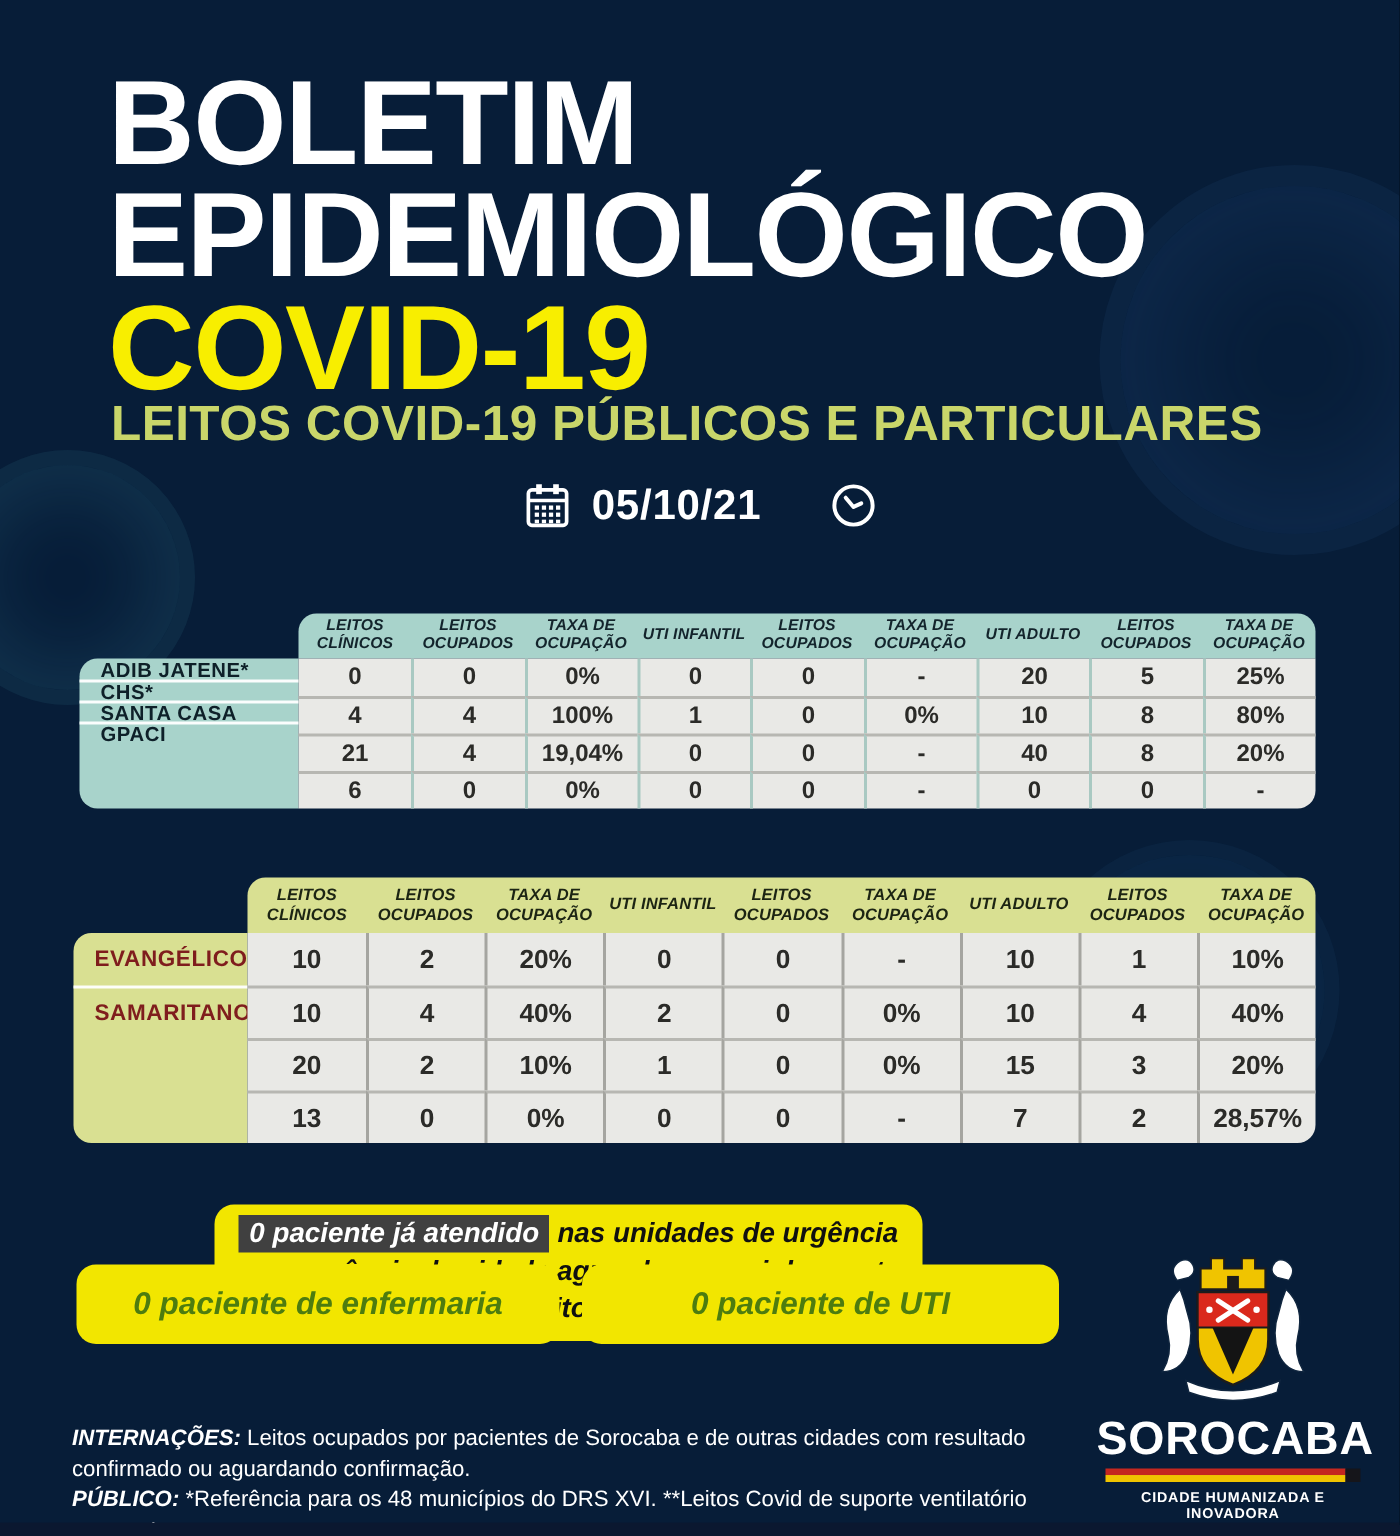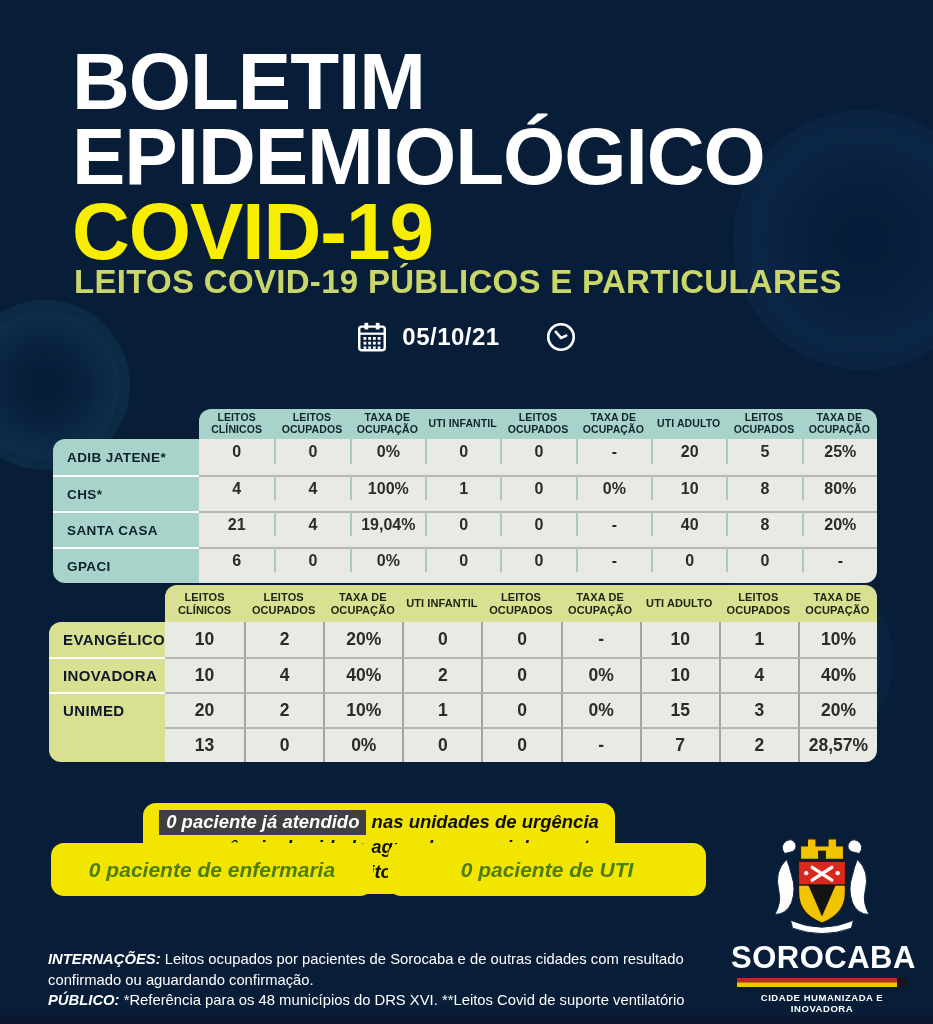--- a/index.html
+++ b/index.html
@@ -23,52 +23,52 @@
   .b1 { width:260px; height:260px; right:-60px; top:110px;  box-shadow:0 0 80px 30px rgba(45,95,160,.18) inset; border:14px solid rgba(45,95,160,.10); }
   .b2 { width:200px; height:200px; right:40px;  top:560px;  box-shadow:0 0 60px 20px rgba(45,110,170,.14) inset; border:10px solid rgba(45,110,170,.08); }
   .b3 { width:170px; height:170px; left:-40px;  top:300px;  box-shadow:0 0 50px 18px rgba(90,200,220,.12) inset; border:10px solid rgba(90,200,220,.08); }
   .bottom-band { position:absolute; left:0; bottom:0; width:100%; height:9px; background:#0b1830; }
 
   
   .title-block { position:absolute; left:72px; top:44px; color:#fff; font-weight:800; }
   .title-line { font-size:80px; line-height:75px; letter-spacing:-1px; }
   .title-covid { color:#f8ee00; }
   .subtitle { position:absolute; left:74px; top:263px; font-size:33px; font-weight:800; letter-spacing:.3px; color:#c9d66a; }
-  .date-row { position:absolute; left:0; top:320px; width:100%; display:flex; align-items:center; justify-content:center; gap:13px; color:#fff; font-weight:800; font-size:24px; letter-spacing:.5px; }
+  .date-row { position:absolute; left:0; top:320px; width:100%; display:flex; align-items:center; justify-content:center; gap:13px; color:#fff; font-weight:800; font-size:28px; letter-spacing:.5px; }
   .date-row svg { display:block; }
   .gap { width:18px; }
 
   
   .tbl { position:absolute; }
-  .hdr { display:grid; align-items:stretch; }
+  .hdr { display:grid; align-items:stretch;font-style:italic; }
   .hcell { display:flex; align-items:center; justify-content:center; text-align:center; font-weight:bold; padding:2px 2px; line-height:1.12; letter-spacing:.1px; }
   .tbody { display:flex; }
   .labels { display:flex; flex-direction:column; }
   .lcell { display:flex; align-items:center; padding-left:14px; font-weight:bold; letter-spacing:.4px; }
   .grid { display:grid; background:#e9e9e6; border-radius:0 0 12px 12px; }
   .dcell { display:flex; align-items:center; justify-content:center; font-weight:bold; color:#2b2b28; }
 
   
   .t1 { left:53px; top:409px; }
   .t1 .hdr { margin-left:146px; width:678px; grid-template-columns:repeat(9,1fr); height:30px; background:#a8d3cb; border-radius:12px 12px 0 0; }
   .t1 .hcell { font-size:10.5px; color:#13242c; }
   .t1 .labels { width:146px; background:#a8d3cb; border-radius:12px 0 0 12px; }
-  .t1 .lcell { height:36px; font-size:13.5px; color:#0e2029; }
+  .t1 .lcell { height:14px; font-size:13.5px; color:#0e2029; }
   .t1 .lcell + .lcell { border-top:2px solid rgba(255,255,255,.95); }
   .t1 .grid { width:678px; grid-template-columns:repeat(9,1fr); border-radius:0 0 12px 0; }
   .t1 .dcell { height:25px; font-size:16px; }
   .t1 .bl { border-left:2px solid #a9c9c2; }
   .t1 .bt { border-top:2px solid #b7b7b2; }
 
   
   .t2 { left:49px; top:585px; }
   .t2 .hdr { margin-left:116px; width:712px; grid-template-columns:repeat(9,1fr); height:37px; background:#d9e092; border-radius:12px 12px 0 0; }
   .t2 .hcell { font-size:11px; color:#1c2413; }
   .t2 .labels { width:116px; background:#d9e092; border-radius:12px 0 0 12px; }
-  .t2 .lcell { height:35px; font-size:15px; color:#0f172a; }
+  .t2 .lcell { height:35px; font-size:15px; color:#7f1d1d; }
   .t2 .lcell + .lcell { border-top:2px solid rgba(255,255,255,.95); }
   .t2 .grid { width:712px; grid-template-columns:repeat(9,1fr); border-radius:0 0 12px 0; }
   .t2 .dcell { height:35px; font-size:17.5px; }
   .t2 .bl { border-left:2px solid #a5a5a0; }
   .t2 .bt { border-top:2px solid #b7b7b2; }
 
   
   .alert-top { position:absolute; left:143px; top:803px; width:472px; min-height:60px; background:#f2e600; border-radius:13px; padding:7px 12px 9px; text-align:center; font-style:italic; font-weight:bold; font-size:18.5px; line-height:1.35; color:#101010; }
   .alert-hl { background:#404040; color:#fff; padding:0 7px; display:inline-block; }
   .stem { position:absolute; width:22px; height:24px; background:#f2e600; top:856px; }
@@ -204,22 +204,21 @@
       <div class="hcell">UTI INFANTIL</div>
       <div class="hcell">LEITOS OCUPADOS</div>
       <div class="hcell">TAXA DE OCUPAÇÃO</div>
       <div class="hcell">UTI ADULTO</div>
       <div class="hcell">LEITOS OCUPADOS</div>
       <div class="hcell">TAXA DE OCUPAÇÃO</div>
     </div>
     <div class="tbody">
       <div class="labels">
         <div class="lcell">EVANGÉLICO</div>
-        <div class="lcell">INOVADORA</div>
-        <div class="lcell">UNIMED</div>
+        <div class="lcell">SAMARITANO</div>
       </div>
       <div class="grid">
         <div class="dcell">10</div>
         <div class="dcell bl">2</div>
         <div class="dcell bl">20%</div>
         <div class="dcell bl">0</div>
         <div class="dcell bl">0</div>
         <div class="dcell bl">-</div>
         <div class="dcell bl">10</div>
         <div class="dcell bl">1</div>

